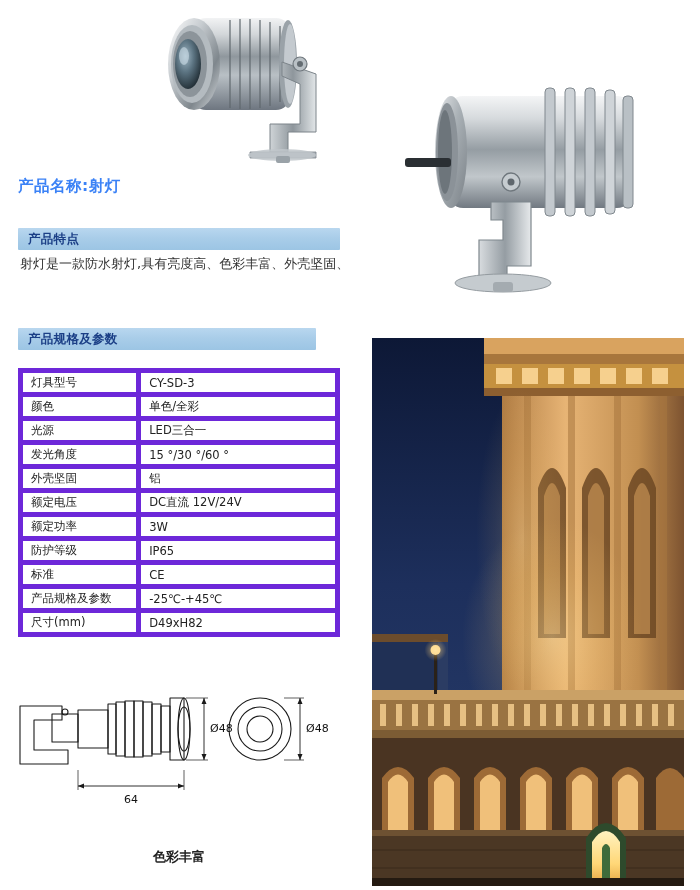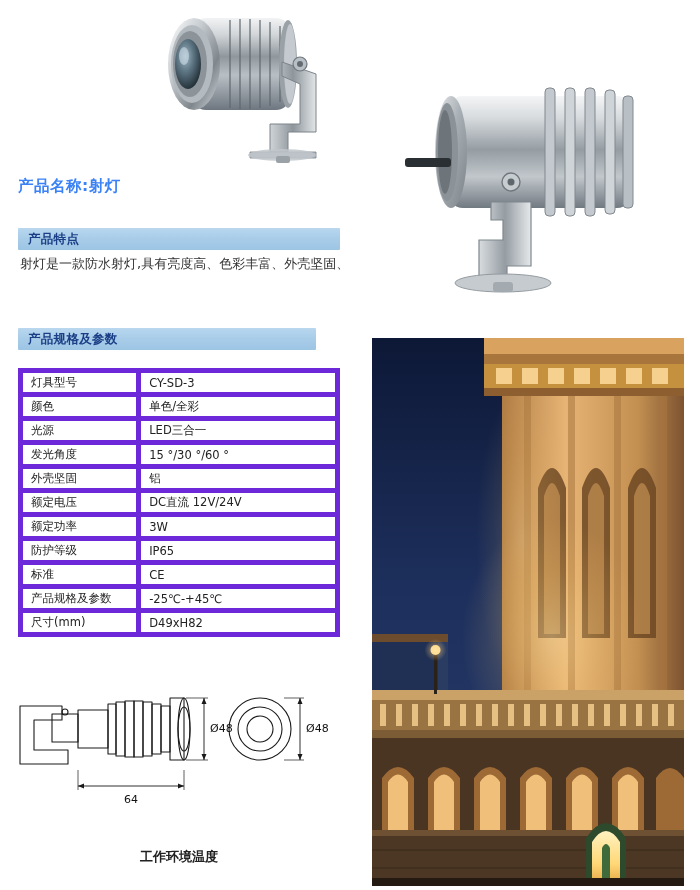--- a/index.html
+++ b/index.html
@@ -326,21 +326,21 @@
       <polygon points="196,70 193.5,64 198.5,64"></polygon>
       <polygon points="292,8 289.5,14 294.5,14"></polygon>
       <polygon points="292,70 289.5,64 294.5,64"></polygon>
     </g>
     <text id="dim-len" x="123" y="113" font-size="11" text-anchor="middle" font-family="DejaVu Sans, Liberation Sans, sans-serif" fill="#111111">64</text>
     <text id="dim-d1" x="202" y="42" font-size="11" text-anchor="start" font-family="DejaVu Sans, Liberation Sans, sans-serif" fill="#111111">Ø48</text>
     <text id="dim-d2" x="298" y="42" font-size="11" text-anchor="start" font-family="DejaVu Sans, Liberation Sans, sans-serif" fill="#111111">Ø48</text>
   </svg>
 </div>
 
-<div class="dim-caption">工作环境温度</div>
+<div class="dim-caption">色彩丰富</div>
 
 <div class="photo-app">
   <svg width="312" height="548" viewBox="0 0 312 548" preserveAspectRatio="none">
     <defs>
       <linearGradient id="sky" x1="0" y1="0" x2="0" y2="1">
         <stop offset="0%" stop-color="#0d1836"></stop>
         <stop offset="45%" stop-color="#1d2f5c"></stop>
         <stop offset="100%" stop-color="#2a3f6d"></stop>
       </linearGradient>
       <linearGradient id="wallLit" x1="0" y1="0" x2="0" y2="1">

